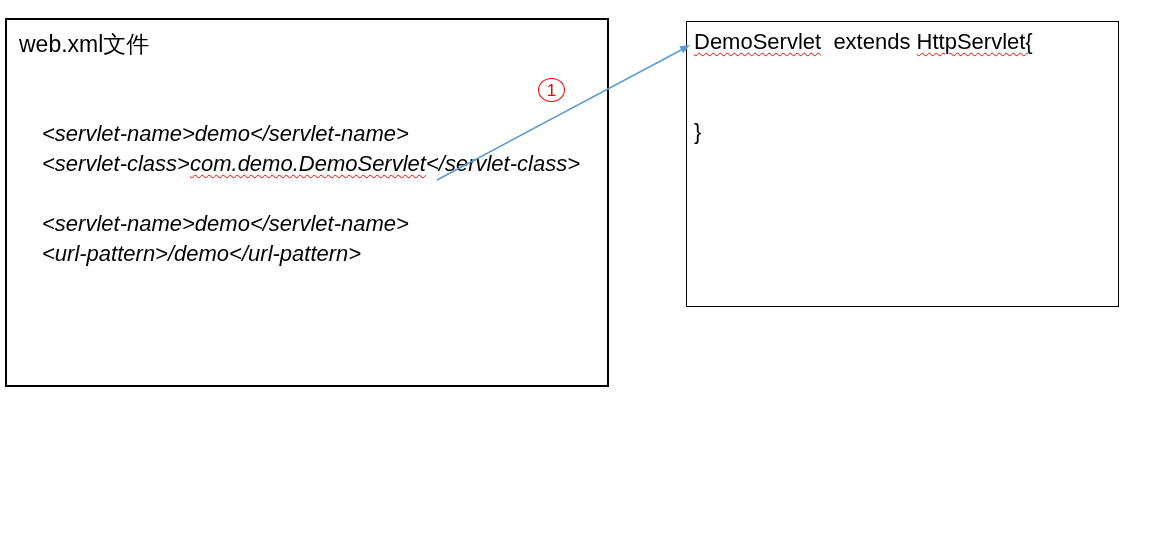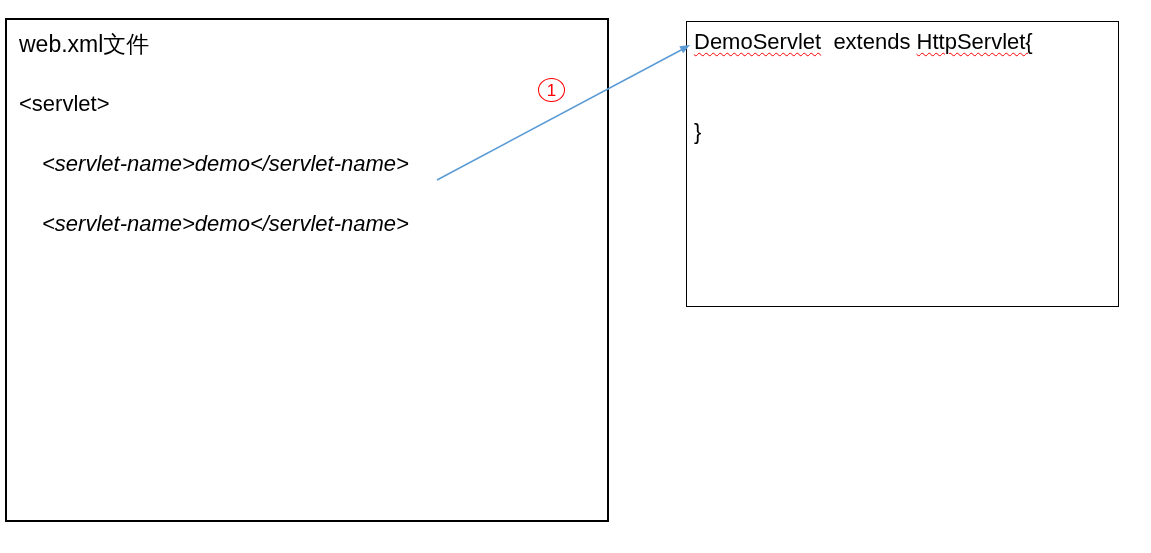--- a/index.html
+++ b/index.html
@@ -3,21 +3,21 @@
 <meta charset="utf-8">
 <style>
   html, body { margin:0; padding:0; }
   body {
     width:1151px; height:553px; position:relative;
     background:#ffffff; overflow:hidden;
     font-family:"Liberation Sans","DejaVu Sans",sans-serif;
     color:#000000;
   }
   .box { position:absolute; background:#ffffff; box-sizing:border-box; }
-  .box-left  { left:5px;  top:18px; width:604px; height:504px; border:2px solid #000000; padding:9px 12px; }
+  .box-left  { left:5px;  top:18px; width:604px; height:369px; border:2px solid #000000; padding:9px 12px; }
   .box-right { left:686px; top:21px; width:433px; height:286px; border:1.5px solid #000000; padding:5px 7px; }
   .line { height:30px; line-height:30px; font-size:22px; white-space:pre; }
   .title-line { font-size:23px; }
   .indent { padding-left:23px;font-style:italic; }
   .wavy {
     text-decoration-line:underline;
     text-decoration-style:wavy;
     text-decoration-color:#ff0000;
     text-decoration-thickness:1px;
     text-underline-offset:3px;
@@ -29,25 +29,26 @@
     color:#ff0000; font-size:17px; line-height:24px; text-align:center;
     z-index:6; box-sizing:border-box; background:transparent;
   }
 </style>
 </head>
 <body>
 
 <div class="box box-left">
   <div class="line title-line">web.xml文件</div>
   <div class="line"></div>
-  <div class="line">&lt;servlet&gt;</div>
   <div class="line"></div>
   <div class="line indent">&lt;servlet-name&gt;demo&lt;/servlet-name&gt;</div>
+  <div class="line indent"><span>&lt;servlet-class&gt;</span><span class="wavy">com.demo.DemoServlet</span><span>&lt;/servlet-class&gt;</span></div>
   <div class="line"></div>
   <div class="line indent">&lt;servlet-name&gt;demo&lt;/servlet-name&gt;</div>
+  <div class="line indent">&lt;url-pattern&gt;/demo&lt;/url-pattern&gt;</div>
 </div>
 
 <div class="box box-right">
   <div class="line"><span class="wavy">DemoServlet</span><span>  extends </span><span class="wavy">HttpServlet{</span></div>
   <div class="line"></div>
   <div class="line"></div>
   <div class="line">}</div>
 </div>
 
 <svg class="arrow-overlay" viewBox="0 0 1151 553" xmlns="http://www.w3.org/2000/svg">

